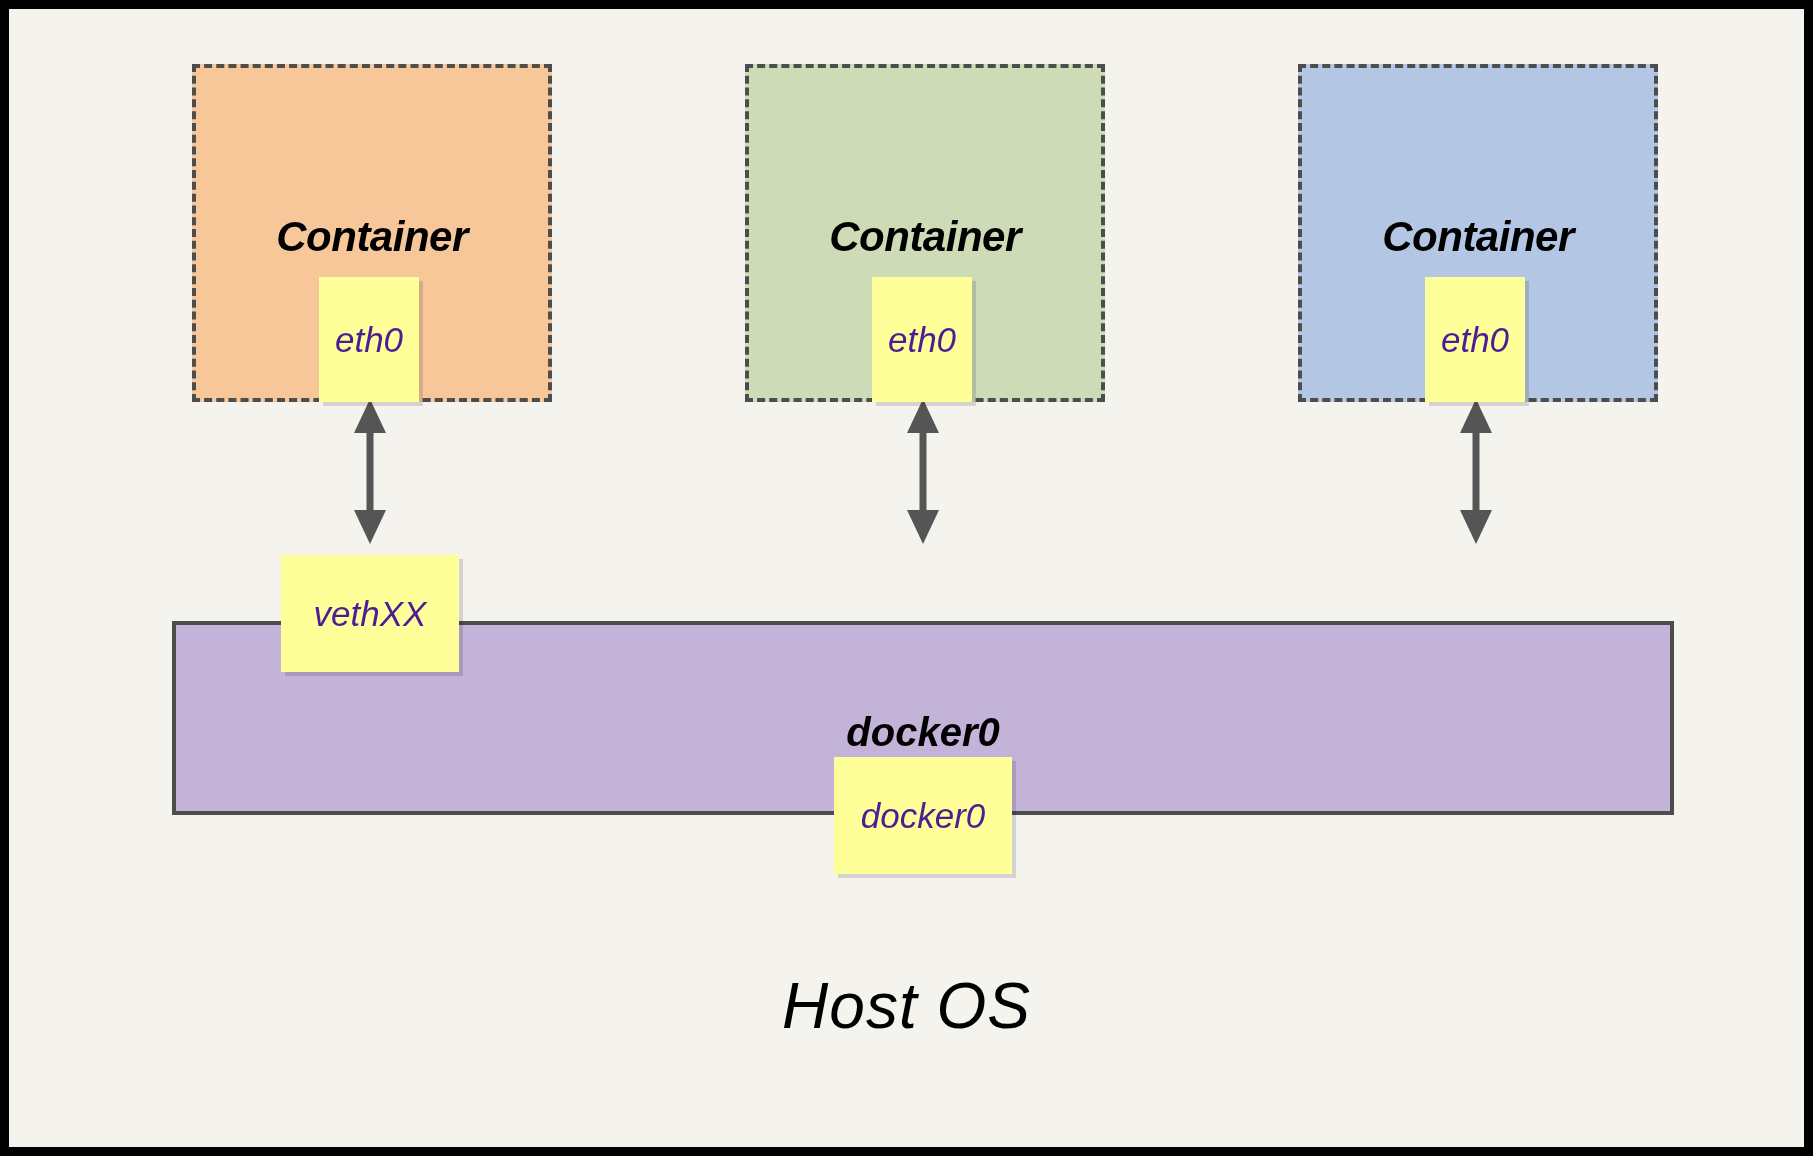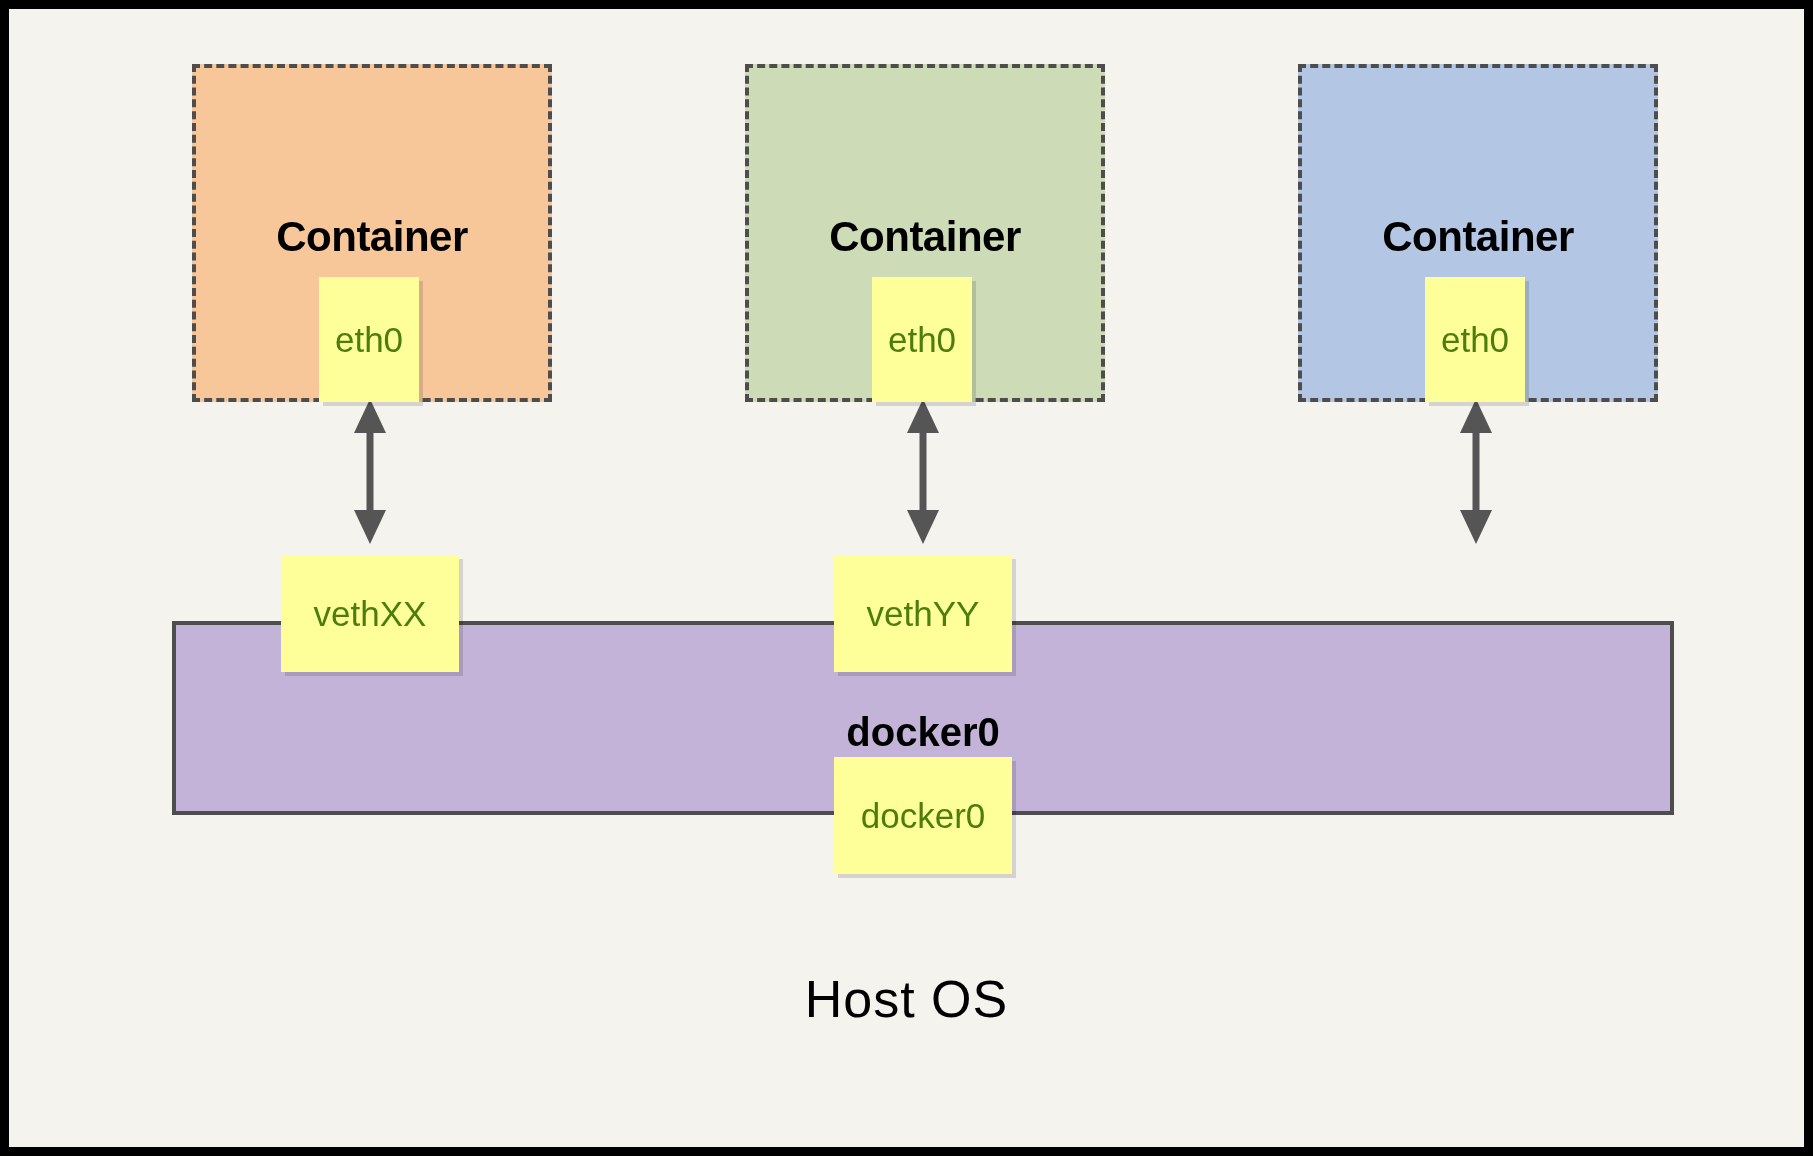--- a/index.html
+++ b/index.html
@@ -11,20 +11,21 @@
     font-family: "Liberation Sans", sans-serif;
   }
   #canvas {
     position: relative;
     width: 1813px;
     height: 1156px;
     background: #f4f3ee;
     border: 9px solid #000000;
     box-sizing: border-box;
     overflow: hidden;
+    font-style: italic;
   }
 
   
   .container-box {
     position: absolute;
     box-sizing: border-box;
     border: 4px dashed #4d4d4d;
   }
   .container-title {
     position: absolute;
@@ -40,21 +41,21 @@
 
   
   .iface-box {
     position: absolute;
     background: #ffff99;
     box-sizing: border-box;
     display: flex;
     align-items: center;
     justify-content: center;
     font-size: 35px;
-    color: #4d7c0f;
+    color: #4c1d95;
     box-shadow: 4px 4px 0 rgba(0,0,0,0.13);
     z-index: 6;
   }
 
   
   #docker0-bar {
     position: absolute;
     background: #c4b3d8;
     border: 4px solid #4d4d4d;
     box-sizing: border-box;
@@ -78,21 +79,21 @@
     color: #000000;
     z-index: 7;
   }
 
   
   #host-os-label {
     position: absolute;
     left: 0;
     right: 0;
     text-align: center;
-    font-size: 52px;
+    font-size: 64px;
     color: #000000;
     letter-spacing: 1px;
   }
 
   
   .arrow-svg {
     position: absolute;
     z-index: 3;
   }
 </style>
@@ -133,21 +134,20 @@
     <polygon points="28,0 44,34 12,34" fill="#555555"></polygon>
     <polygon points="28,145 44,111 12,111" fill="#555555"></polygon>
   </svg>
 
   <div id="docker0-bar" style="left:163px; top:612px; width:1502px; height:194px;">
     <div id="docker0-bar-label">docker0</div>
   </div>
 
   <div class="iface-box" id="veth-0" style="left:272px; top:546px; width:178px; height:117px;">vethXX</div>
 
-  <div class="iface-box" id="veth-1" style="left:825px; top:546px; width:178px; height:117px;">vethYY</div>
 
 
   <div class="iface-box" id="docker0-iface" style="left:825px; top:748px; width:178px; height:117px;">docker0</div>
 
 
   <div id="host-os-label" style="top:960px;">Host OS</div>
 
 </div>
 
 </body></html>

